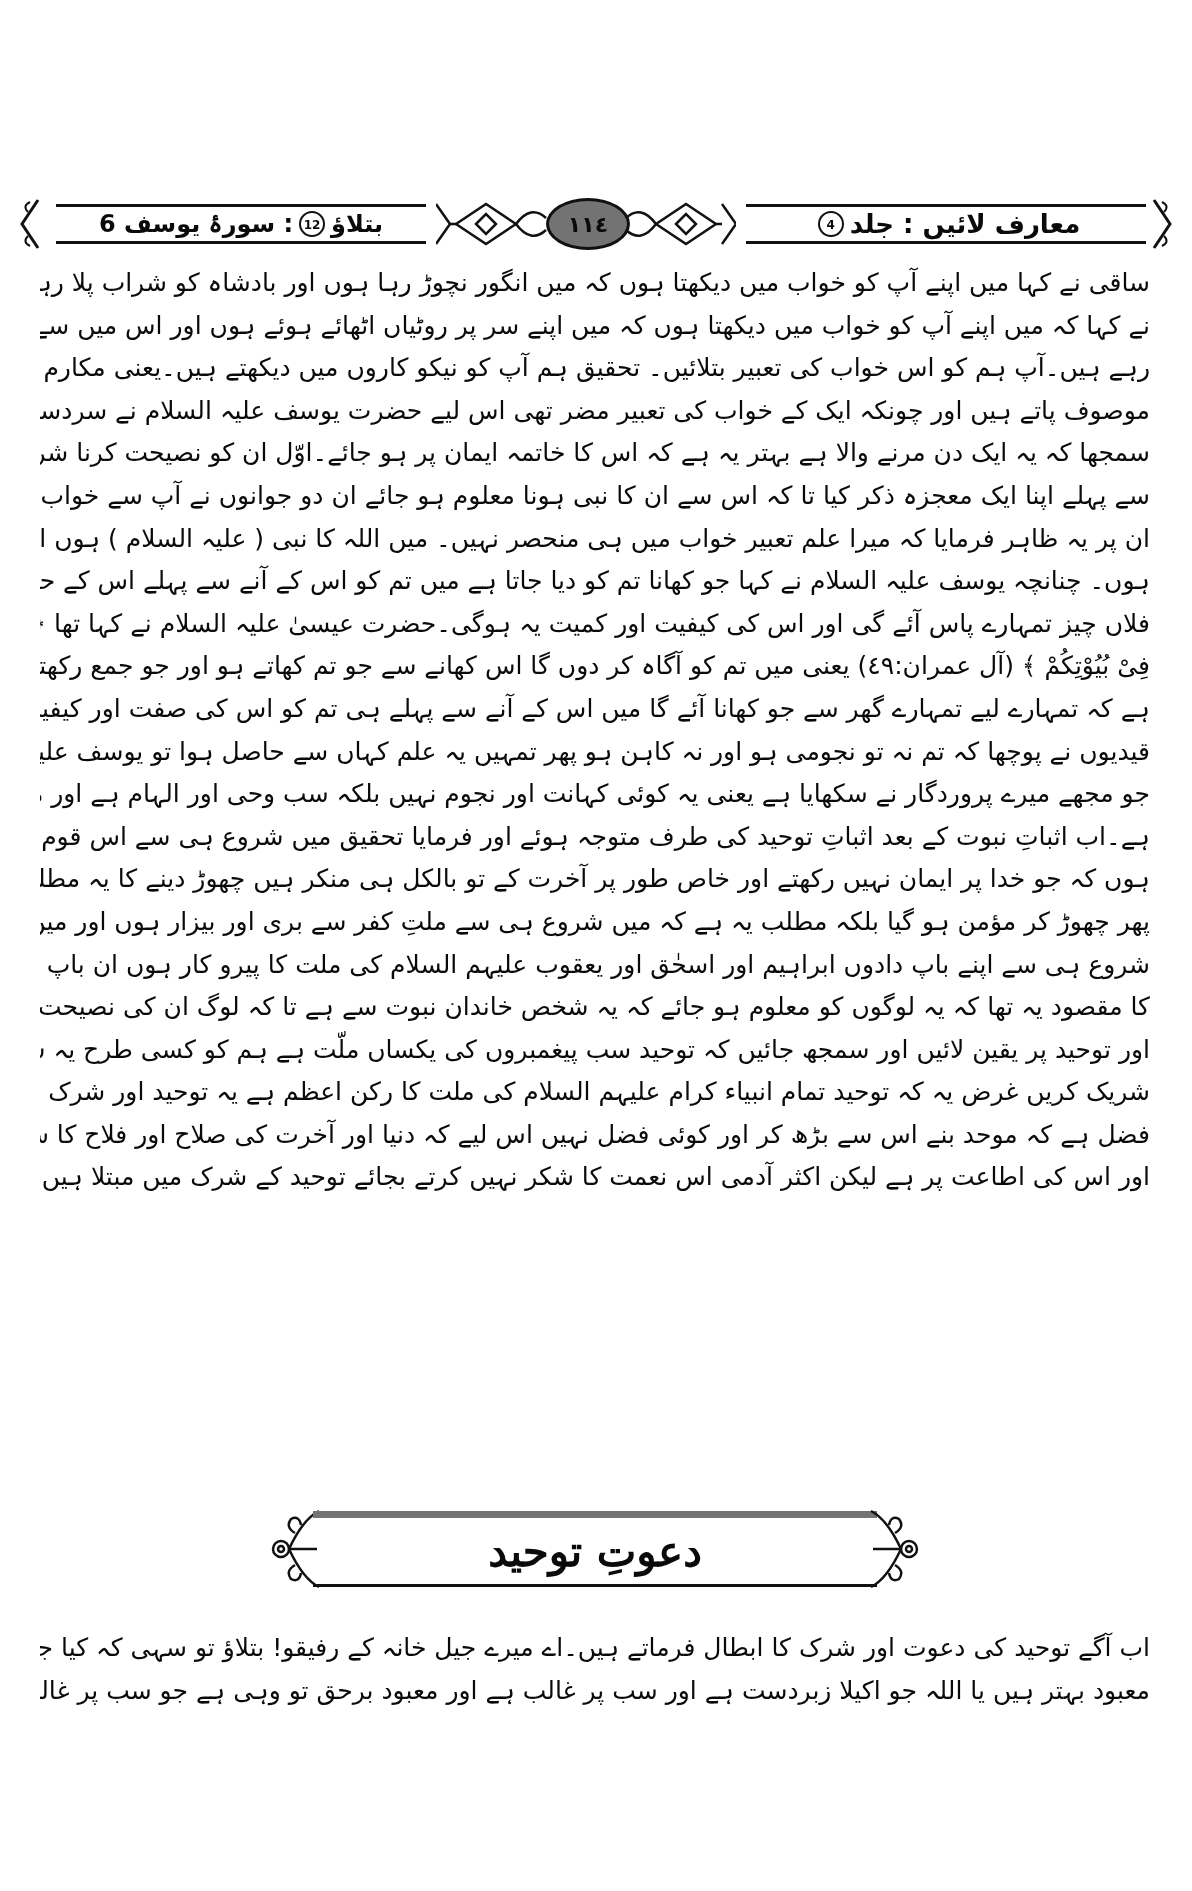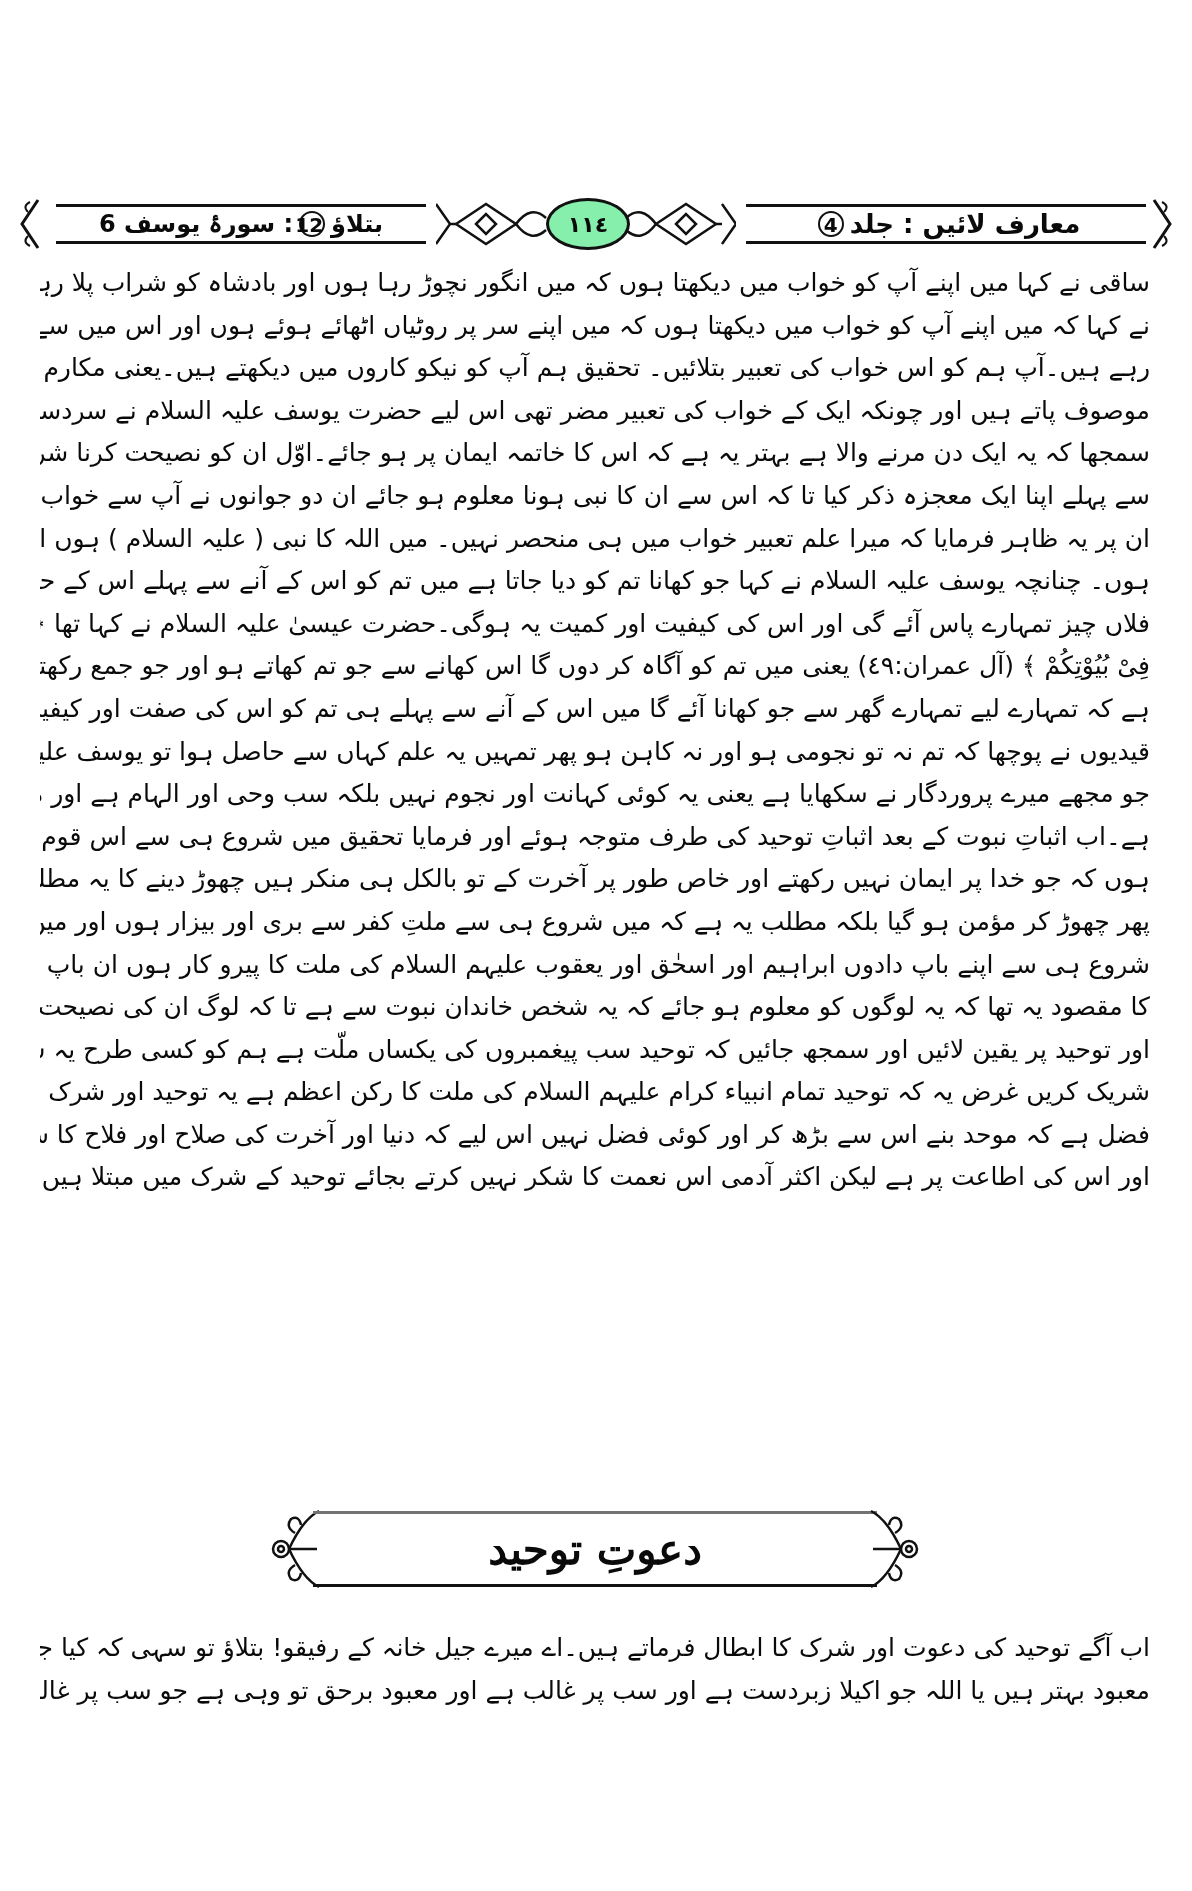--- a/index.html
+++ b/index.html
@@ -6,32 +6,32 @@
   body { width: 1192px; height: 1891px; position: relative; overflow: hidden; color: #0a0a0a; }
   .page { position: absolute; left: 0; top: 0; width: 1192px; height: 1891px; }
 
   
   .header { position: absolute; left: 16px; top: 196px; width: 1160px; height: 56px; }
   .hdr-box { position: absolute; top: 8px; height: 40px; border-top: 3px solid #111; border-bottom: 3px solid #111; box-sizing: border-box; display: flex; align-items: center; justify-content: center; direction: rtl; font-family: "DejaVu Sans", sans-serif; font-weight: bold; }
   .hdr-right { left: 730px; width: 400px; font-size: 26px; }
   .hdr-left  { left: 40px; width: 370px; font-size: 24px; }
   .hdr-cap { position: absolute; top: 0; width: 26px; height: 56px; }
   .hdr-center { position: absolute; left: 420px; top: 0; width: 300px; height: 56px; }
-  .page-num { position: absolute; left: 530px; top: 2px; width: 84px; height: 52px; border: 3px solid #111; border-radius: 50%; box-sizing: border-box; display: flex; align-items: center; justify-content: center; font-family: "DejaVu Sans", sans-serif; font-weight: bold; font-size: 22px; background: #86efac; }
-  .circ-num { display: inline-block; width: 26px; height: 26px; border: 2.5px solid #111; border-radius: 50%; text-align: center; line-height: 24px; font-size: 20px; margin: 17px 6px; box-sizing: border-box; }
+  .page-num { position: absolute; left: 530px; top: 2px; width: 84px; height: 52px; border: 3px solid #111; border-radius: 50%; box-sizing: border-box; display: flex; align-items: center; justify-content: center; font-family: "DejaVu Sans", sans-serif; font-weight: bold; font-size: 22px; background: #737373; }
+  .circ-num { display: inline-block; width: 26px; height: 26px; border: 2.5px solid #111; border-radius: 50%; text-align: center; line-height: 24px; font-size: 12px; margin: 17px 6px; box-sizing: border-box; }
 
   
   .body { position: absolute; left: 40px; top: 262px; width: 1110px; direction: rtl; font-family: "DejaVu Sans", sans-serif; font-size: 25px; line-height: 42.6px; text-align: justify; }
   .line { display: block; height: 42.6px; white-space: nowrap; overflow: hidden; text-align: justify; text-align-last: justify; }
   .line.last { text-align-last: right; }
   .ayah { font-family: "DejaVu Serif", serif; }
 
   
   .section { position: absolute; left: 265px; top: 1503px; width: 660px; height: 92px; }
-  .sec-frame { position: absolute; left: 48px; top: 8px; width: 564px; height: 76px; border-top: 3px solid #737373; border-bottom: 3px solid #111; box-sizing: border-box; display: flex; align-items: center; justify-content: center; }
+  .sec-frame { position: absolute; left: 48px; top: 8px; width: 564px; height: 76px; border-top: 7px solid #737373; border-bottom: 3px solid #111; box-sizing: border-box; display: flex; align-items: center; justify-content: center; }
   .sec-title { direction: rtl; font-family: "DejaVu Serif", serif; font-weight: bold; font-size: 42px; }
   .sec-orn { position: absolute; top: 0; width: 60px; height: 92px; }
 
   .body2 { position: absolute; left: 40px; top: 1627px; width: 1110px; direction: rtl; font-family: "DejaVu Sans", sans-serif; font-size: 25px; line-height: 42.6px; }
 </style>
 </head>
 <body>
 
 <div class="page">
 

